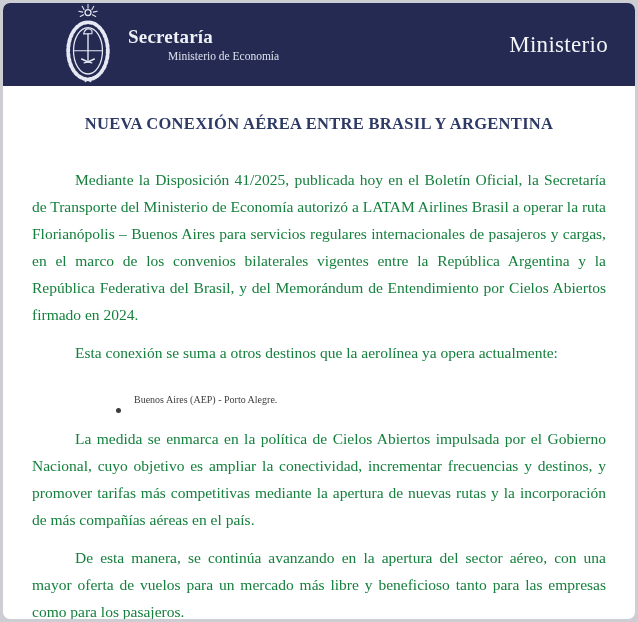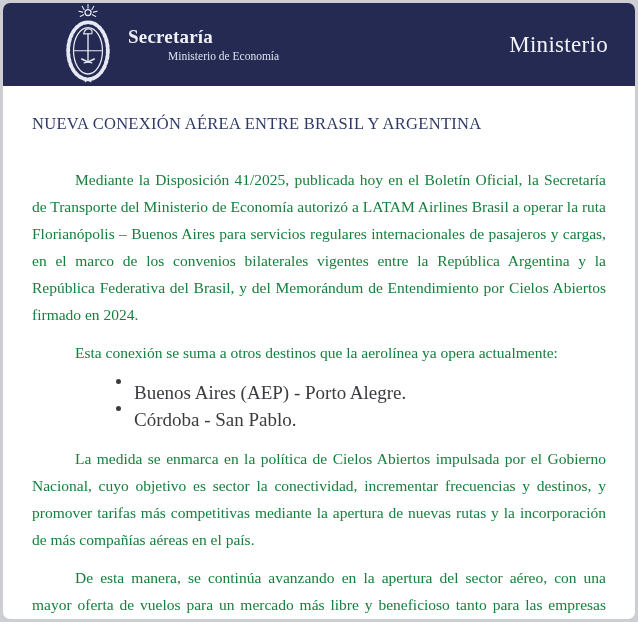--- a/index.html
+++ b/index.html
@@ -46,44 +46,44 @@
     font-size:23px;
     color:#f3f4f8;
     letter-spacing:0.3px;
   }
   
   main.doc {
     padding:0 29px;
   }
   h1.doc-title {
     margin:28px 0 32px;
-    text-align:left;
+    text-align:center;
     font-size:16.5px;
-    font-weight:normal;
+    font-weight:bold;
     color:#2e3a66;
     letter-spacing:0.3px;
   }
   p.para {
     margin:0 0 11px;
     font-size:15.5px;
     line-height:27px;
     color:#15803d;
     text-align:justify;
     text-indent:43px;
   }
-  p.para.intro { margin-bottom:13px; }
+  p.para.intro { margin-bottom:20px; }
   ul.routes {
     list-style:none;
     margin:0 0 12px 84px;
     padding:0;
   }
   ul.routes li {
     display:flex;
-    align-items:flex-start;
-    font-size:19px;
+    align-items:flex-end;
+    font-size:10px;
     line-height:27px;
     color:#3c3c40;
   }
   .bullet-dot {
     width:5px; height:5px;
     border-radius:50%;
     background:#3c3c40;
     margin-right:13px;
     flex:none;
   }
@@ -142,24 +142,20 @@
 
     <p class="para">Mediante la Disposición 41/2025, publicada hoy en el Boletín Oficial, la Secretaría de Transporte del Ministerio de Economía autorizó a LATAM Airlines Brasil a operar la ruta Florianópolis – Buenos Aires para servicios regulares internacionales de pasajeros y cargas, en el marco de los convenios bilaterales vigentes entre la República Argentina y la República Federativa del Brasil, y del Memorándum de Entendimiento por Cielos Abiertos firmado en 2024.</p>
 
     <p class="para intro">Esta conexión se suma a otros destinos que la aerolínea ya opera actualmente:</p>
 
     <ul class="routes">
       <li>
         <span class="bullet-dot"></span>
         <span>Buenos Aires (AEP) - Porto Alegre.</span>
       </li>
-      <li>
-        <span class="bullet-dot"></span>
-        <span>Córdoba - San Pablo.</span>
-      </li>
     </ul>
 
-    <p class="para">La medida se enmarca en la política de Cielos Abiertos impulsada por el Gobierno Nacional, cuyo objetivo es sector la conectividad, incrementar frecuencias y destinos, y promover tarifas más competitivas mediante la apertura de nuevas rutas y la incorporación de más compañías aéreas en el país.</p>
+    <p class="para">La medida se enmarca en la política de Cielos Abiertos impulsada por el Gobierno Nacional, cuyo objetivo es ampliar la conectividad, incrementar frecuencias y destinos, y promover tarifas más competitivas mediante la apertura de nuevas rutas y la incorporación de más compañías aéreas en el país.</p>
 
     <p class="para">De esta manera, se continúa avanzando en la apertura del sector aéreo, con una mayor oferta de vuelos para un mercado más libre y beneficioso tanto para las empresas como para los pasajeros.</p>
   </main>
 
 </div>
 
 </body></html>

